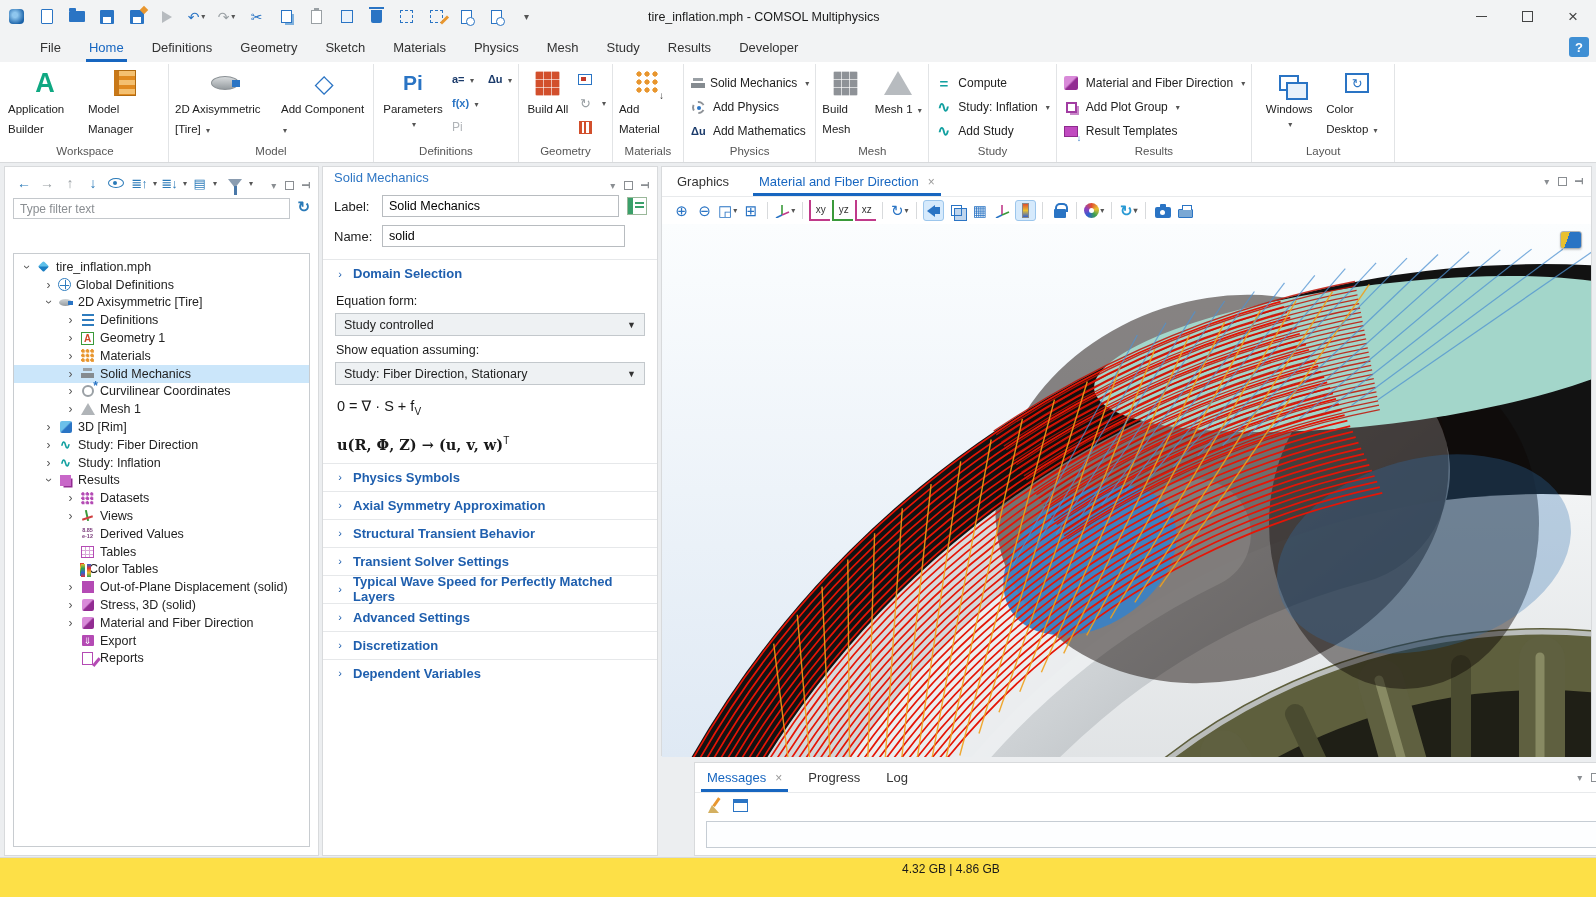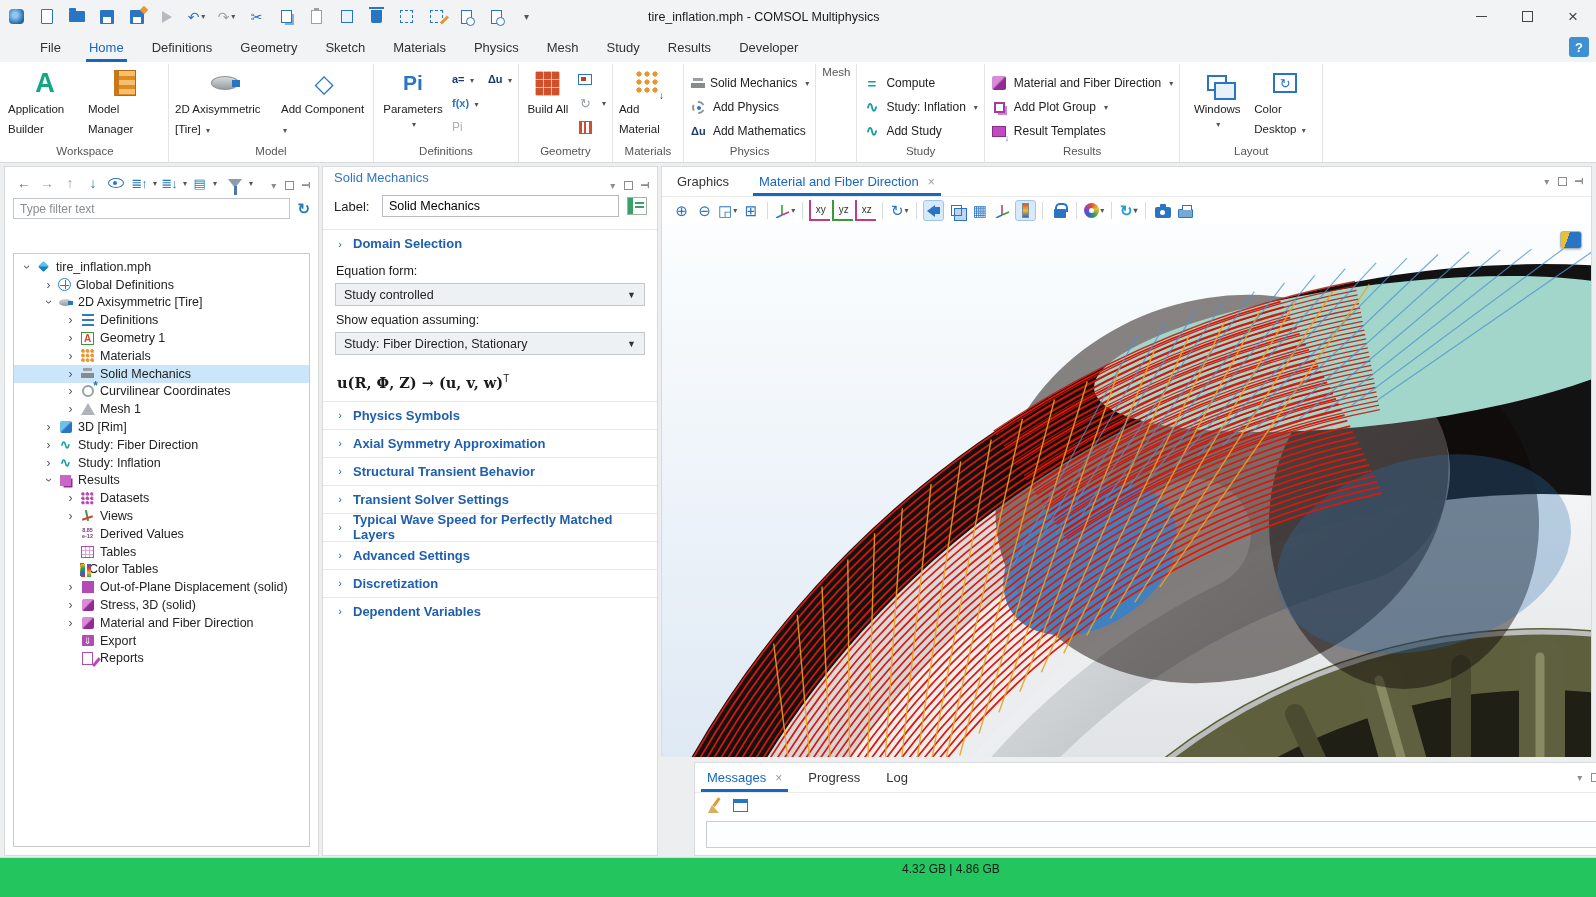--- a/index.html
+++ b/index.html
@@ -101,21 +101,21 @@
 
 .mb-panel{left:4px;top:166px;width:315px;height:690px}
 .mb-toolbar{display:flex;align-items:center;gap:1px;padding:7px 6px 3px 8px;color:#2a7ab8;font-size:14px}
 .mbt{width:22px;height:18px;display:flex;align-items:center;justify-content:center}
 .mbt.gray{color:#9aa0a4}
 .mbt-eye{width:16px;height:10px;border:1.6px solid #2a7ab8;border-radius:50%;position:relative}
 .mbt-eye::after{content:"";position:absolute;left:4px;top:1.5px;width:4px;height:4px;border-radius:50%;background:#2a7ab8}
 .mbt-list{font-size:13px;letter-spacing:-1px}
 .mbt-funnel{width:0;height:0;border-left:7px solid transparent;border-right:7px solid transparent;border-top:9px solid #8a9cb0;position:relative}
 .mbt-funnel::after{content:"";position:absolute;left:-1.5px;top:-2px;width:3px;height:9px;background:#4a78a8}
-.mb-filter{display:flex;align-items:center;gap:7px;padding:3px 8px 0 8px}
+.mb-filter{display:flex;gap:7px;padding:3px 8px 0 8px}
 .mb-filter input{flex:1;height:21px;border:1px solid #c4c8cc;padding:0 6px;font-size:12px;font-family:"Liberation Sans",sans-serif}
 .mb-filter input::placeholder{color:#8a8e92}
 .mb-refresh{color:#2a7ab8;font-size:15px;font-weight:bold}
 .mb-tree{position:absolute;left:8px;right:8px;top:86px;bottom:8px;border:1px solid #c8ccd0;overflow:hidden;padding-top:4px}
 .trow{display:flex;align-items:center;height:17.8px;padding-left:6px;font-size:12.5px;white-space:nowrap;cursor:default}
 .trow.lv1{padding-left:28px}
 .trow.lv2{padding-left:50px}
 .trow.sel{background:#cbe6fa}
 .chev{width:13px;color:#555;font-size:12px;display:flex;justify-content:center;flex:none}
 .chev.open{transform:rotate(90deg)}
@@ -212,21 +212,21 @@
 .msg-panel{left:694px;top:762px;width:931px;height:94px}
 .msg-toolbar{height:24px;display:flex;align-items:center;gap:10px;padding-left:12px}
 .mi-broom{width:16px;height:16px;position:relative}
 .mi-broom::before{content:"";position:absolute;left:8px;top:0;width:2.5px;height:10px;background:#e8962e;transform:rotate(35deg)}
 .mi-broom::after{content:"";position:absolute;left:1px;bottom:0;width:0;height:0;border-bottom:8px solid #d4b060;border-left:4px solid transparent;border-right:7px solid transparent}
 .mi-win{width:15px;height:13px;border:1.6px solid #2a74c4;position:relative}
 .mi-win::before{content:"";position:absolute;left:0;top:0;right:0;height:3px;background:#2a74c4}
 .msg-box{margin:4px 11px 0 11px;height:27px;border:1px solid #c6cdd4;background:#fdfeff}
 
 
-.statusbar{position:absolute;left:0;right:0;top:857px;height:40px;background:#22c55e;border-top:1px solid #d8dadc}
+.statusbar{position:absolute;left:0;right:0;top:857px;height:40px;background:#fde047;border-top:1px solid #d8dadc}
 .mem{position:absolute;left:902px;top:4px;font-size:12px;color:#1a1a1a}
 </style>
 </head>
 <body>
 
 <div class="titlebar">
   <div class="qat">
     <span class="qi">
         <span class="q-applogo"></span>
       </span>
@@ -417,20 +417,34 @@
         <div class="rrow">
           <span class="si si-text">Δu</span>
           <span>Add Mathematics</span>
         </div>
       </div>
     </div>
     <div class="rlabel">Physics</div>
   </div>
 
   <div class="rgroup">
+    <div class="rbody">
+      <div class="rbig" style="width:46px">
+        <span class="ri">
+            <span class="ri-buildmesh"></span>
+          </span>
+        <span class="rbl">Build Mesh</span>
+      </div>
+      <div class="rbig" style="width:48px">
+        <span class="ri">
+            <span class="ri-mesh1"></span>
+          </span>
+        <span class="rbl"><span>Mesh 1</span> <span class="crt">▾</span></span>
+      </div>
+    </div>
     <div class="rlabel">Mesh</div>
   </div>
 
   <div class="rgroup">
     <div class="rbody">
       <div class="rrowcol">
         <div class="rrow">
           <span class="si si-teal">=</span>
           <span>Compute</span>
         </div>
@@ -684,37 +698,42 @@
     <span class="pc-max"></span>
     <span class="pc-pin">T</span>
   </div>
   <div class="psub">Solid Mechanics</div>
 
   <div class="frow">
     <span class="fcap">Label:</span>
     <input class="finput" value="Solid Mechanics" style="">
     <span class="lblbtn"></span>
   </div>
+  <div class="frow name-row">
+    <span class="fcap">Name:</span>
+    <input class="finput" value="solid" style="">
+  </div>
 
   <div class="sections">
     <div class="sect">
       <span class="schev">›</span>
       <span>Domain Selection</span>
     </div>
     <div class="eqbody">
       <div class="caption">Equation form:</div>
       <div class="dropdown">
         <span>Study controlled</span>
           <span class="dcrt">▼</span>
       </div>
       <div class="caption">Show equation assuming:</div>
       <div class="dropdown">
         <span>Study: Fiber Direction, Stationary</span>
           <span class="dcrt">▼</span>
       </div>
+      <div class="eqline"><span>0 = ∇ · S + f</span><sub style="font-size:10px">V</sub></div>
       <div class="eqline" style="margin-top:18px"><b><span>u(R, Φ, Z) → (u, v, w)</span></b><sup style="font-size:10px">T</sup></div>
     </div>
     <div class="sect">
         <span class="schev">›</span>
         <span>Physics Symbols</span>
       </div>
     <div class="sect">
         <span class="schev">›</span>
         <span>Axial Symmetry Approximation</span>
       </div>

